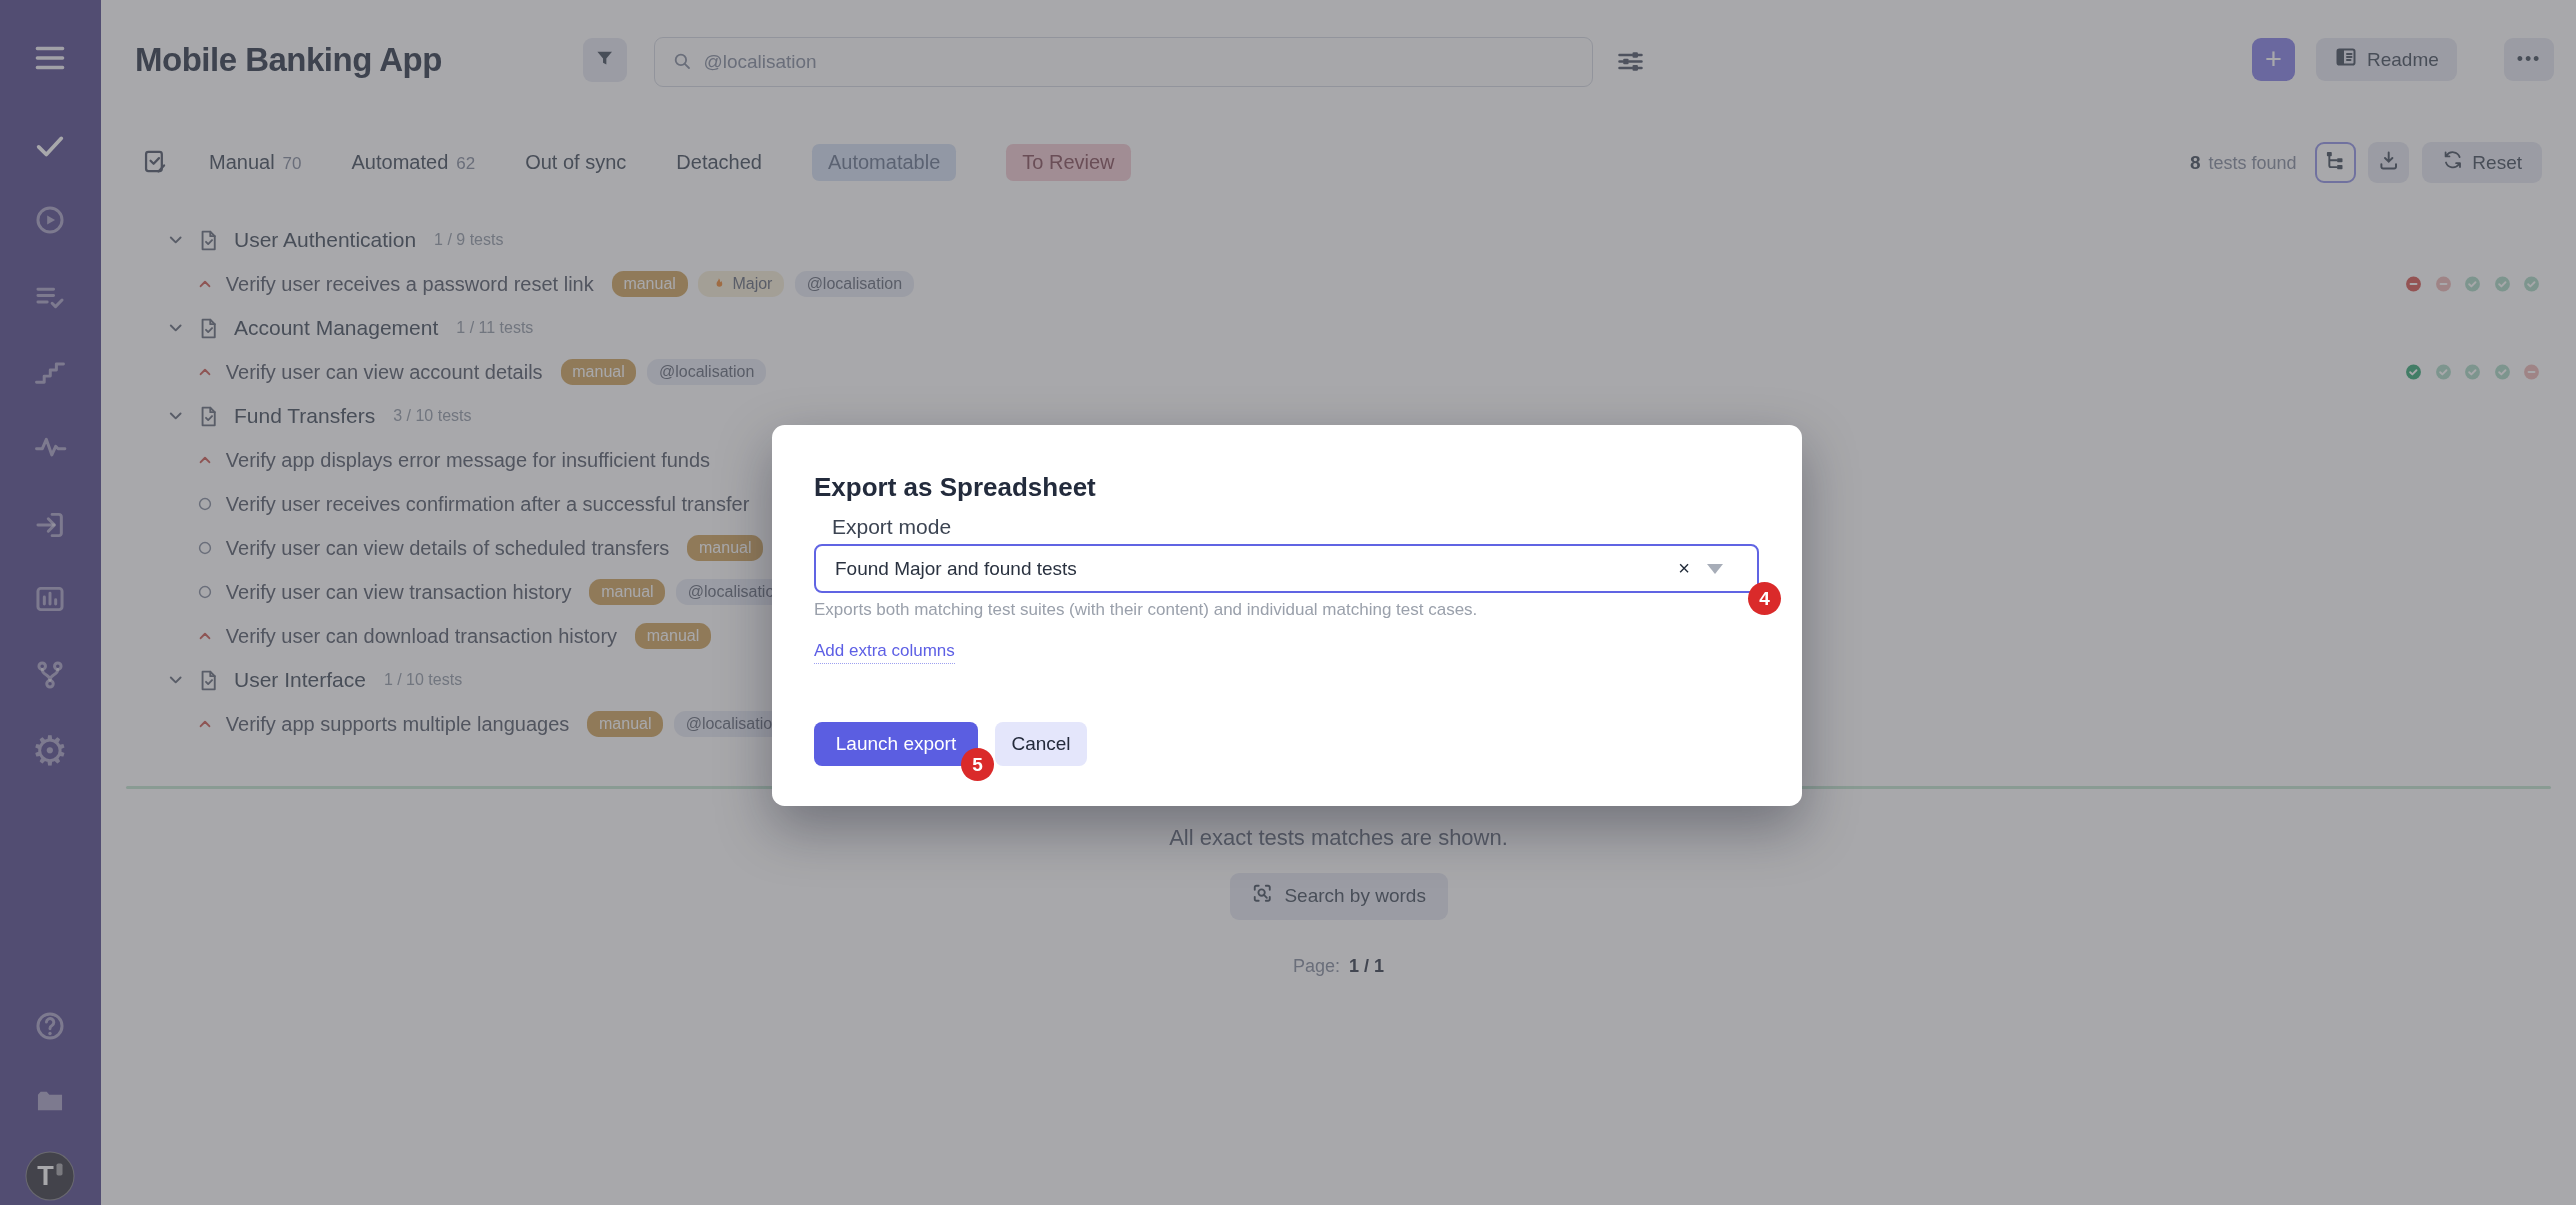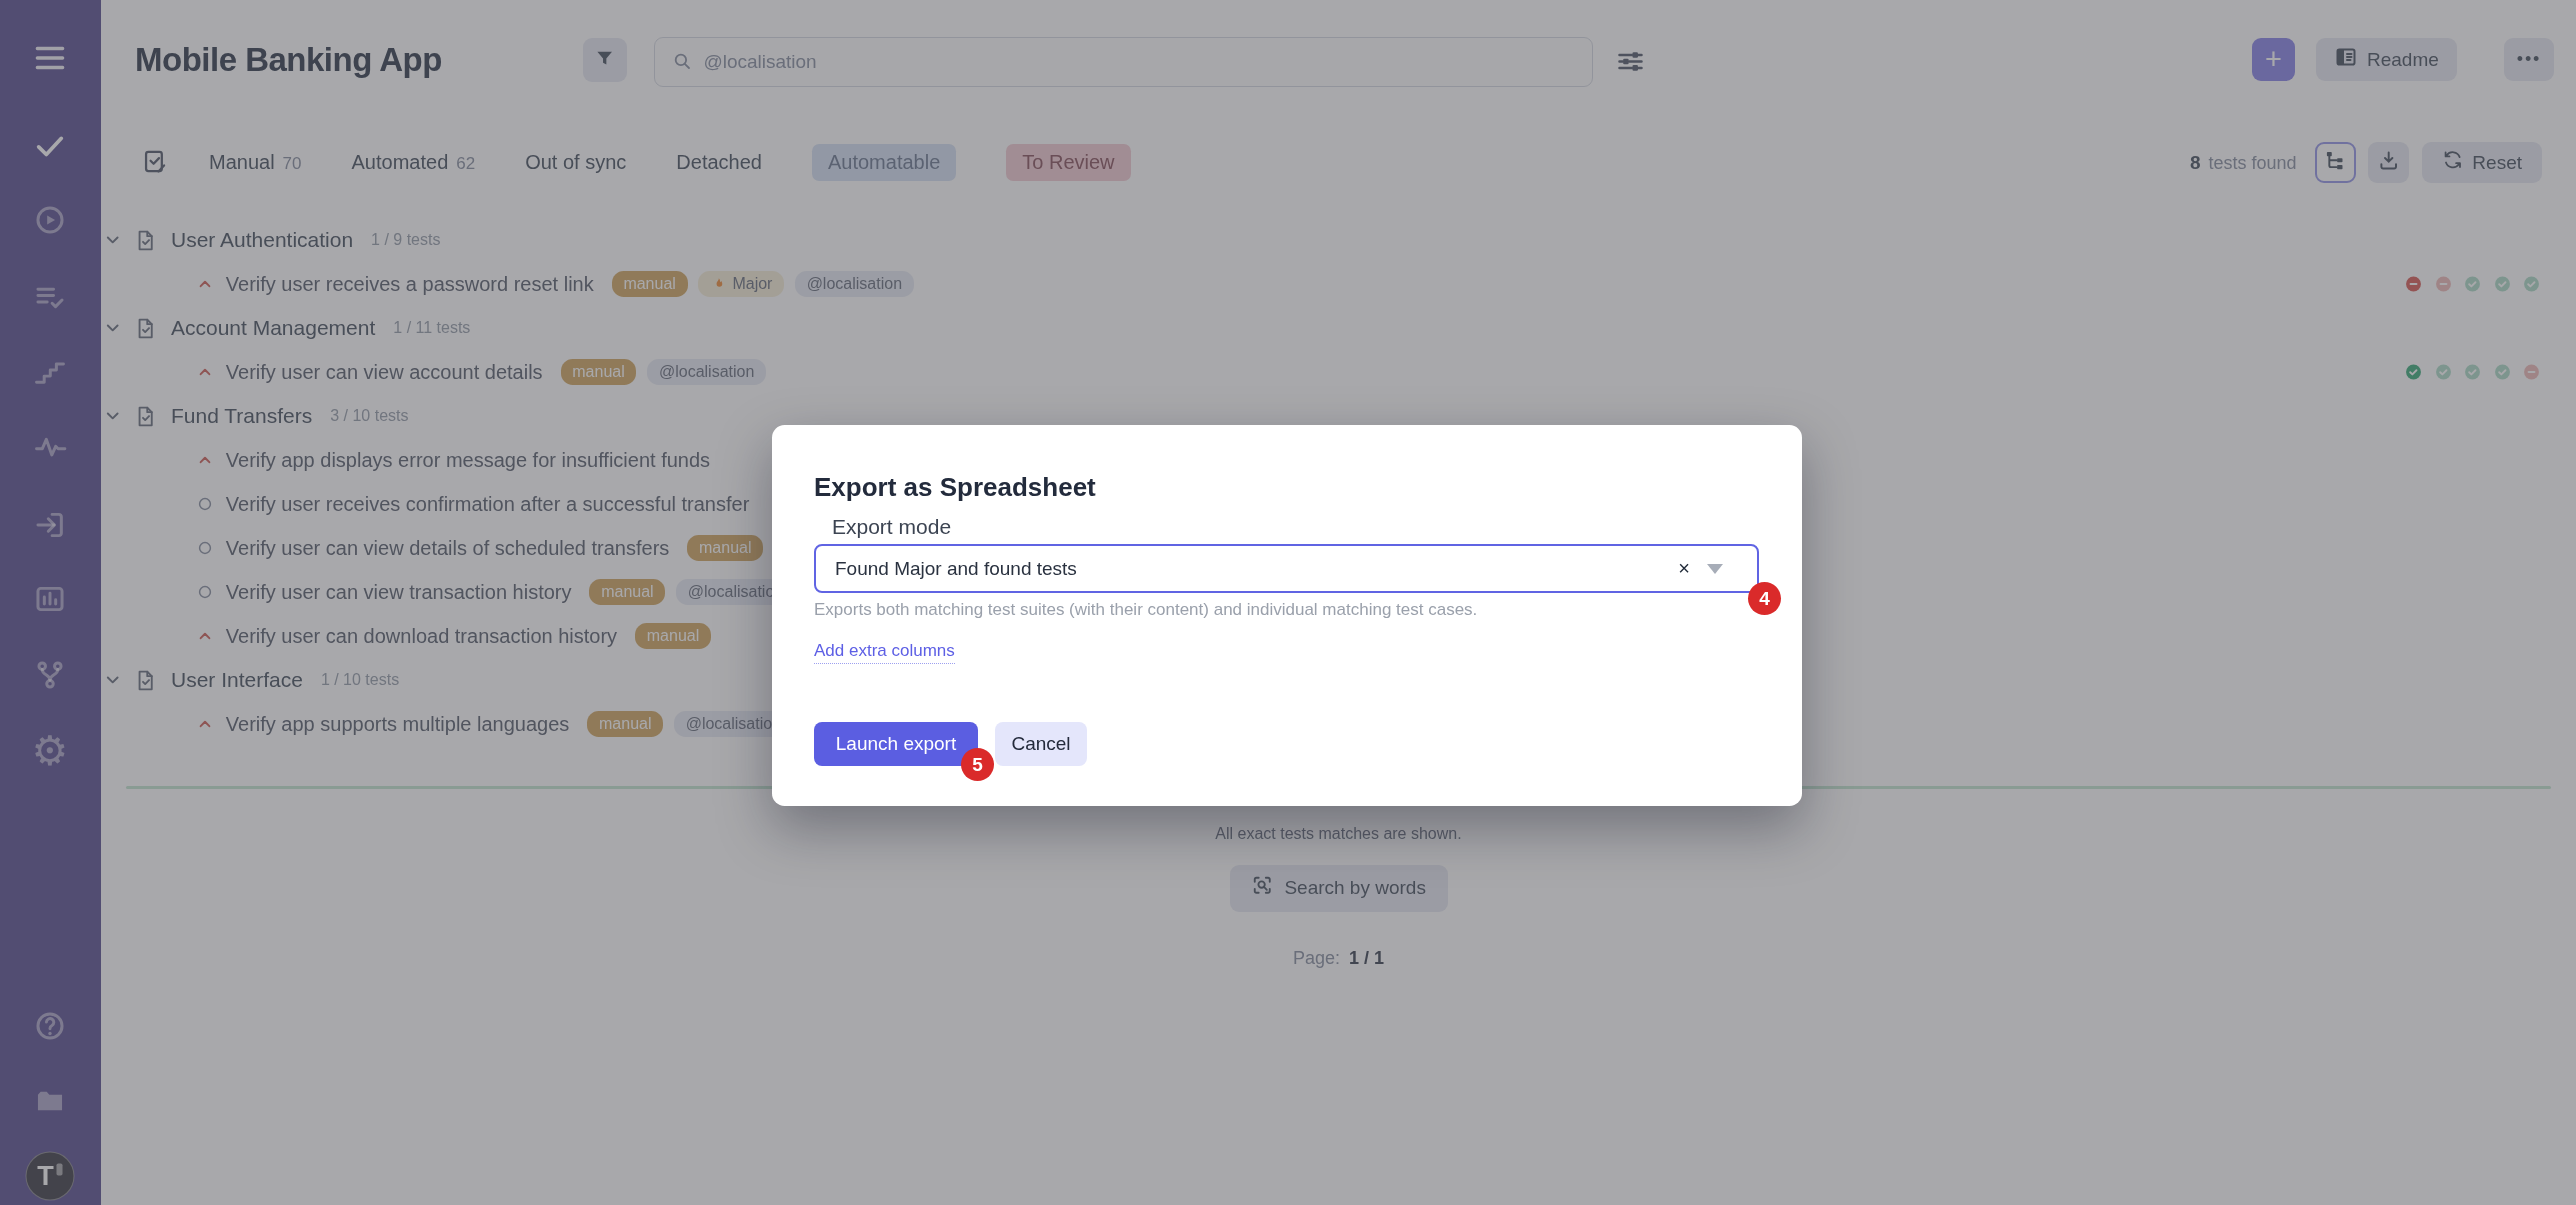--- a/index.html
+++ b/index.html
@@ -41,21 +41,21 @@
   .found { display:flex; gap:8px; align-items:baseline; margin-right:5.4px; }
   .found b { font-size:19px; color:#4b5563; }
   .found span { font-size:18px; color:#8a92a3; }
   .sq-btn { width:41px; height:41px; border-radius:9px; }
   .tree-toggle { background:transparent; border:2.3px solid #9598e8; }
   .reset-btn { height:41px; padding:0 20px; gap:9px; font-size:19px; }
 
   
   .tree { position:absolute; left:101px; top:218px; right:0; z-index:0; }
   .t-row { position:relative; height:44px; display:flex; align-items:center; cursor:pointer; }
-  .t-row.suite { gap:9px; }
+  .t-row.suite { padding-left:63px; gap:9px; }
   .t-row.test { padding-left:94px; gap:7.2px; }
   .suite .s-name { font-size:21px; color:#4b5563; font-weight:500; margin-left:3.6px; }
   .suite .s-count { font-size:16px; color:#98a0ac; margin-left:9px; }
   .test .t-name { font-size:20px; color:#5b6270; margin-left:3.6px; white-space:nowrap; }
   .chev { color:#6b7280; display:flex; }
   .filedoc { color:#6b7280; display:flex; }
   .mark-up { color:#cf625c; display:flex; }
   .mark-circle { color:#8a92a3; display:flex; }
   .badges { display:flex; gap:10.8px; margin-left:10.8px; align-items:center; }
   .bdg { font-size:16px; padding:3.6px 11.7px; border-radius:11.7px; white-space:nowrap; display:flex; align-items:center; gap:5.4px; }
@@ -63,21 +63,21 @@
   .bdg.severity { background:#f6eed8; color:#6b7280; }
   .bdg.tag { background:#e7eaf3; color:#6b7280; }
   .status-strip { position:absolute; left:2304px; top:50%; transform:translateY(-50%); display:flex; gap:12.6px; }
   .st { width:17px; height:17px; display:flex; }
   .st.pass { color:#3fae7e; } .st.fail { color:#d95f5a; }
   .st.faded { opacity:.42; }
   .green-divider { position:absolute; left:126px; right:25px; top:786px; height:2.7px; background:#c4e6d2; border-radius:1.8px; }
 
   
   .empty { position:absolute; left:101px; right:0; top:825px; display:flex; flex-direction:column; align-items:center; }
-  .empty-msg { font-size:16px; color:#6b7280; }
+  .empty-msg { font-size:22px; color:#6b7280; }
   .words-btn { margin-top:21.6px; height:47px; padding:0 21.6px; gap:10.8px; font-size:19px; }
   .page-line { margin-top:36px; font-size:18px; color:#8a92a3; display:flex; gap:9px; }
   .page-line b { color:#3f4756; }
 
   
   .overlay { position:absolute; inset:0; background:rgba(70,70,77,.47); z-index:10; }
   .modal { position:absolute; left:772px; top:425px; width:1030px; height:381px; background:#fff; border-radius:12.6px; z-index:20; box-shadow:0 21.6px 54px rgba(15,18,35,.35); }
   .m-title { position:absolute; left:42px; top:47px; font-size:26px; font-weight:bold; color:#232b3c; }
   .m-label { position:absolute; left:60px; top:90px; font-size:21px; color:#3c4452; }
   .m-select { position:absolute; left:42px; top:119px; width:945px; height:49px; border:2.3px solid #6064e3; border-radius:8px; background:#fff; display:flex; align-items:center; cursor:pointer; }

